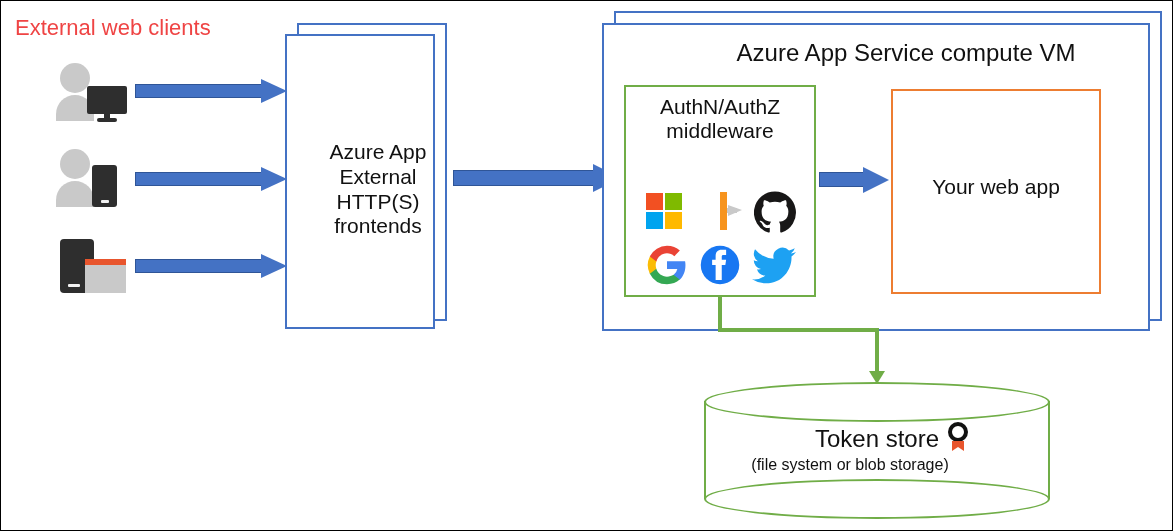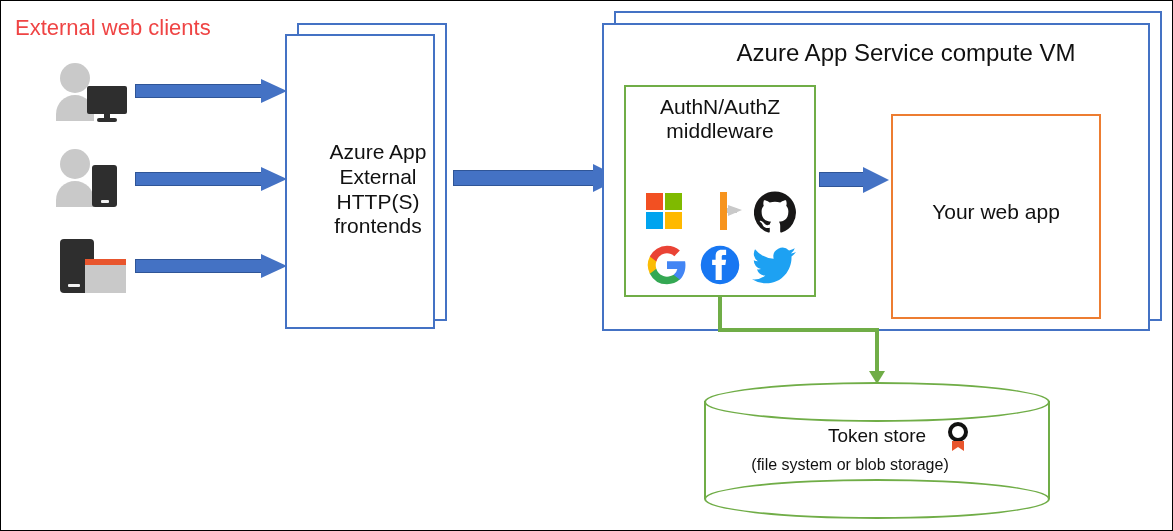--- a/index.html
+++ b/index.html
@@ -22,21 +22,21 @@
 
   
   .arrow{position:absolute;}
   .arrow .shaft{position:absolute;background:#4472c4;border:1px solid #2f5597;box-sizing:border-box;}
   .arrow .head{position:absolute;width:0;height:0;}
 
   
   .box{position:absolute;box-sizing:border-box;background:#fff;}
   .blue-box{border:2px solid #4472c4;}
   .green-box{border:2px solid #70ad47;}
-  .orange-box{border:2px solid #ed7d31;margin-top:25px;}
+  .orange-box{border:2px solid #ed7d31;}
 
   
   .g-line{position:absolute;background:#70ad47;}
 
   
   #cyl-body{border-left:2px solid #70ad47;border-right:2px solid #70ad47;background:#fff;}
   .ellipse{position:absolute;border:2px solid #70ad47;border-radius:50%;background:#fff;box-sizing:border-box;}
 
   
   .logo{position:absolute;}
@@ -164,21 +164,21 @@
   <div class="g-line abs" style="left:717px;top:296px;width:4px;height:35px;"></div>
   <div class="g-line abs" style="left:717px;top:327px;width:161px;height:4px;"></div>
   <div class="g-line abs" style="left:874px;top:327px;width:4px;height:47px;"></div>
   <div class="abs" style="left:868px;top:370px;width:0;height:0;border-left:8px solid transparent;border-right:8px solid transparent;border-top:13px solid #70ad47;"></div>
 
   <div class="abs" id="cyl-body" style="left:703px;top:400px;width:346px;height:98px;box-sizing:border-box;"></div>
   <div class="ellipse abs" style="left:703px;top:478px;width:346px;height:40px;"></div>
   <div class="abs" style="left:705px;top:400px;width:342px;height:20px;background:#fff;"></div>
   <div class="ellipse abs" style="left:703px;top:381px;width:346px;height:40px;"></div>
 
-  <div class="txt abs" style="left:703px;top:424px;width:346px;font-size:19px;"><span>Token store</span></div>
+  <div class="txt abs" style="left:703px;top:424px;width:346px;font-size:24px;"><span>Token store</span></div>
 
   <div class="abs" style="left:944px;top:421px;width:26px;height:30px;">
     <svg width="26" height="30" viewBox="0 0 26 30">
       <circle cx="13" cy="10" r="8" fill="none" stroke="#111" stroke-width="4"></circle>
       <path d="M7 19 L19 19 L19 29 L13 25 L7 29 Z" fill="#e8552d"></path>
     </svg>
   </div>
 
   <div class="txt abs" style="left:676px;top:455px;width:346px;font-size:16px;">(file system or blob storage)</div>
 

